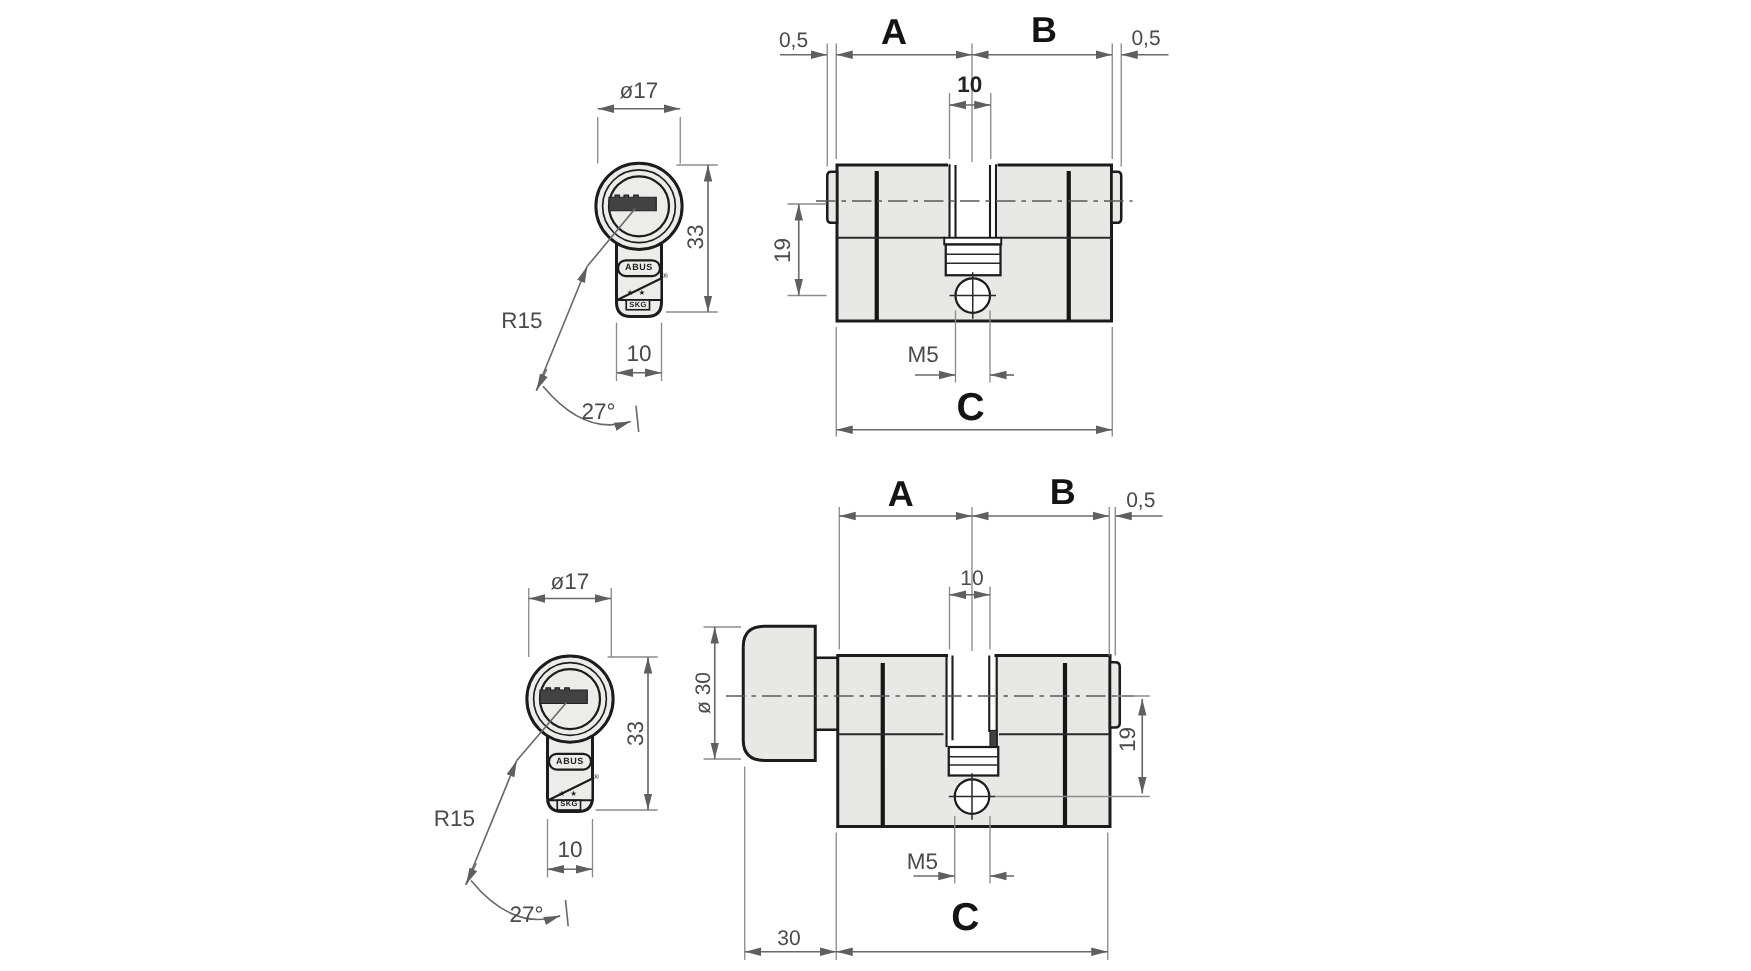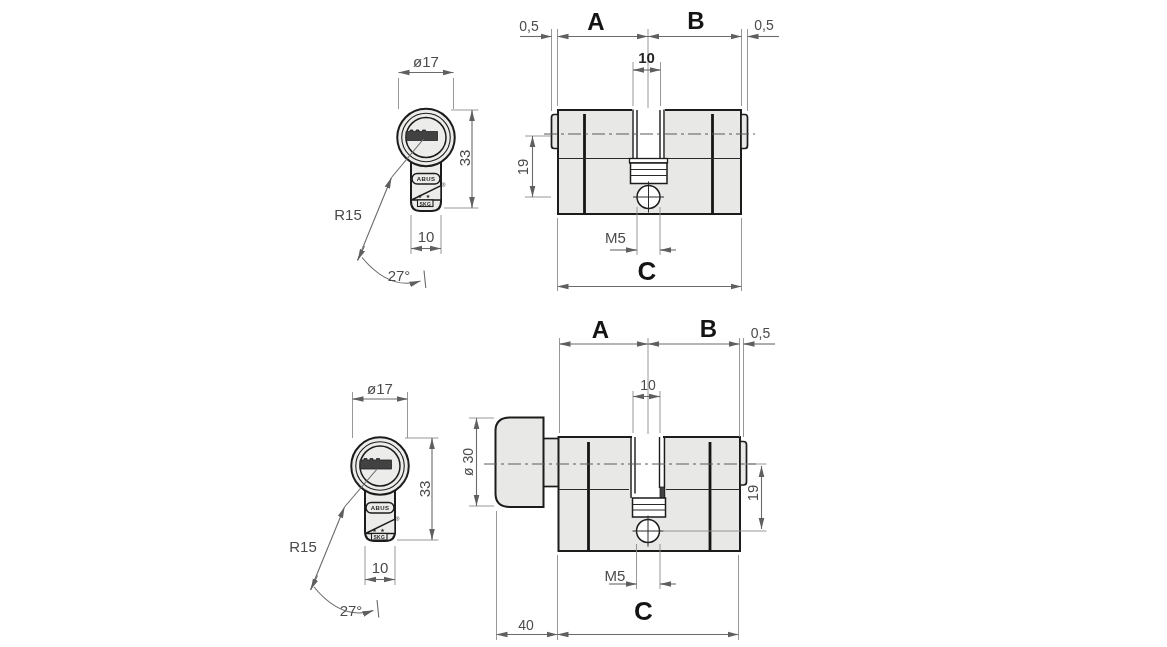--- a/index.html
+++ b/index.html
@@ -185,16 +185,16 @@
 <div class="lbl skg" style="left:379.3px;top:537px">SKG</div>
 <div class="lbl reg" style="left:397.5px;top:518.5px">®</div>
 
 <div class="lbl bigab" style="left:600.5px;top:330px">A</div>
 <div class="lbl bigab" style="left:708.5px;top:329px">B</div>
 <div class="lbl sm" style="left:760.5px;top:333px">0,5</div>
 <div class="lbl sm" style="left:648px;top:385px">10</div>
 <div class="lbl rot" style="left:751.5px;top:493px">19</div>
 <div class="lbl" style="left:615px;top:575px">M5</div>
 <div class="lbl bigc" style="left:643.5px;top:611px">C</div>
-<div class="lbl sm" style="left:526px;top:625px">40</div>
+<div class="lbl sm" style="left:526px;top:625px">30</div>
 <div class="lbl rot sm" style="left:468px;top:461.5px">ø 30</div>
 
 </div>
 
 </body></html>

